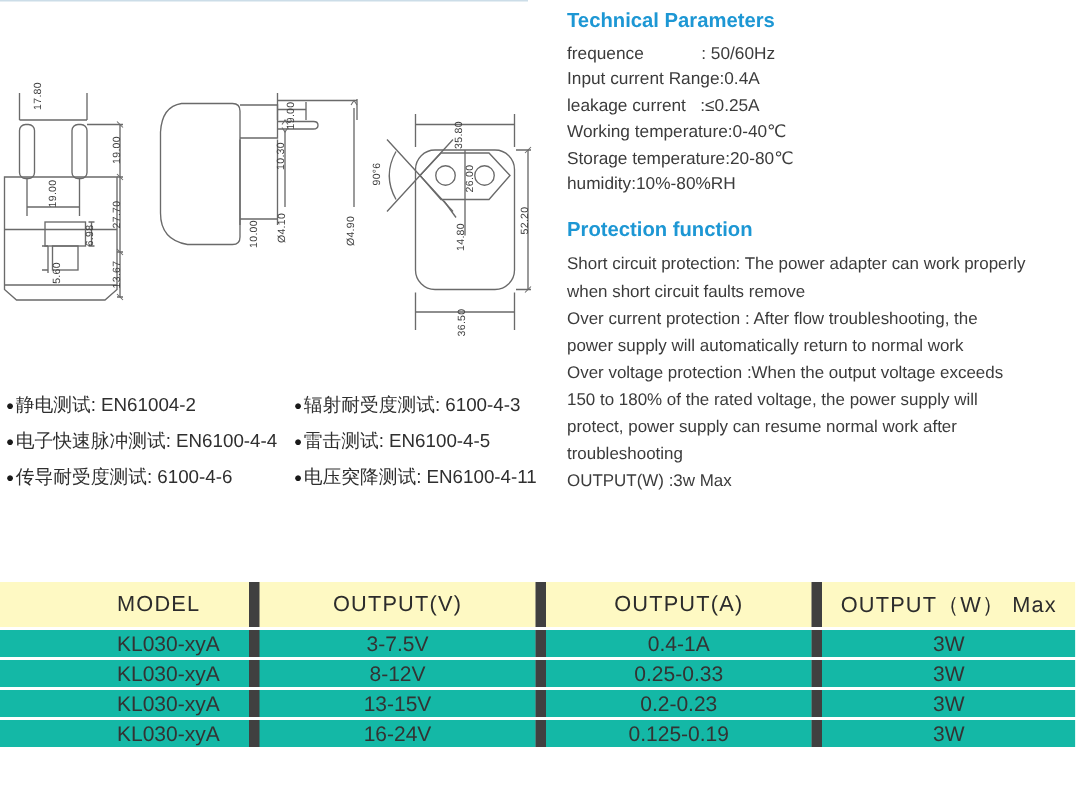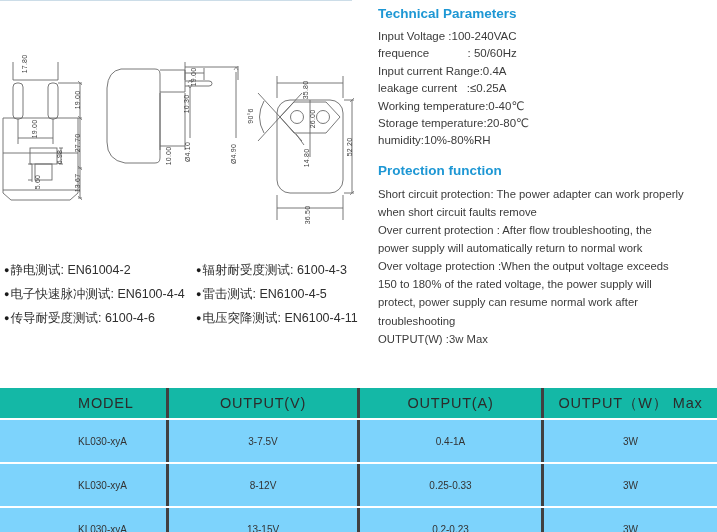--- a/index.html
+++ b/index.html
@@ -29,23 +29,23 @@
   .emc-item .bullet{font-size:9px;vertical-align:1px;margin-right:1px;color:#1a1a1a;}
 
   
   .spec-table{position:absolute;left:0;top:388px;width:717px;}
   .t-row{display:flex;margin-bottom:2px;}
   .t-cell{box-sizing:border-box;display:flex;align-items:center;justify-content:center;}
   .t-cell:nth-child(1){width:166px;justify-content:flex-start;padding-left:78px;}
   .t-cell:nth-child(2){width:191px;}
   .t-cell:nth-child(3){width:184px;}
   .t-cell:nth-child(4){width:176px;}
-  .t-cell + .t-cell{border-left:3px solid #404040;}
-  .t-head .t-cell{height:30px;background:#14b8a6;font-size:14.5px;letter-spacing:.8px;color:#2c2c2c;}
-  .t-data .t-cell{height:42px;background:#7dd3fc;font-size:10px;color:#333333;}
+  .t-cell + .t-cell{border-left:7px solid #404040;}
+  .t-head .t-cell{height:30px;background:#fef9c3;font-size:14.5px;letter-spacing:.8px;color:#2c2c2c;}
+  .t-data .t-cell{height:18px;background:#14b8a6;font-size:14px;color:#333333;}
 </style>
 </head>
 <body>
 
 <div class="page">
 
   <div class="top-line"></div>
 
   <div class="drawing" style="left:2px;top:50px;">
     <svg width="98" height="162" viewBox="0 0 98 162">
@@ -143,21 +143,20 @@
         <text class="dim" x="110" y="85" transform="rotate(-90 110 85)">52.20</text>
         <text class="dim" x="68" y="153" transform="rotate(-90 68 153)">36.50</text>
         <text class="dim" x="11" y="54" transform="rotate(-90 11 54)">90°6</text>
       </g>
     </svg>
   </div>
 
   <div class="right-col">
     <h3 class="section-title">Technical Parameters</h3>
     <div class="tp-lines">
-      <p>Input Voltage :100-240VAC</p>
       <p>frequence            : 50/60Hz</p>
       <p>Input current Range:0.4A</p>
       <p>leakage current   :≤0.25A</p>
       <p>Working temperature:0-40℃</p>
       <p>Storage temperature:20-80℃</p>
       <p>humidity:10%-80%RH</p>
     </div>
 
     <div class="pf-block">
       <h3 class="section-title">Protection function</h3>

